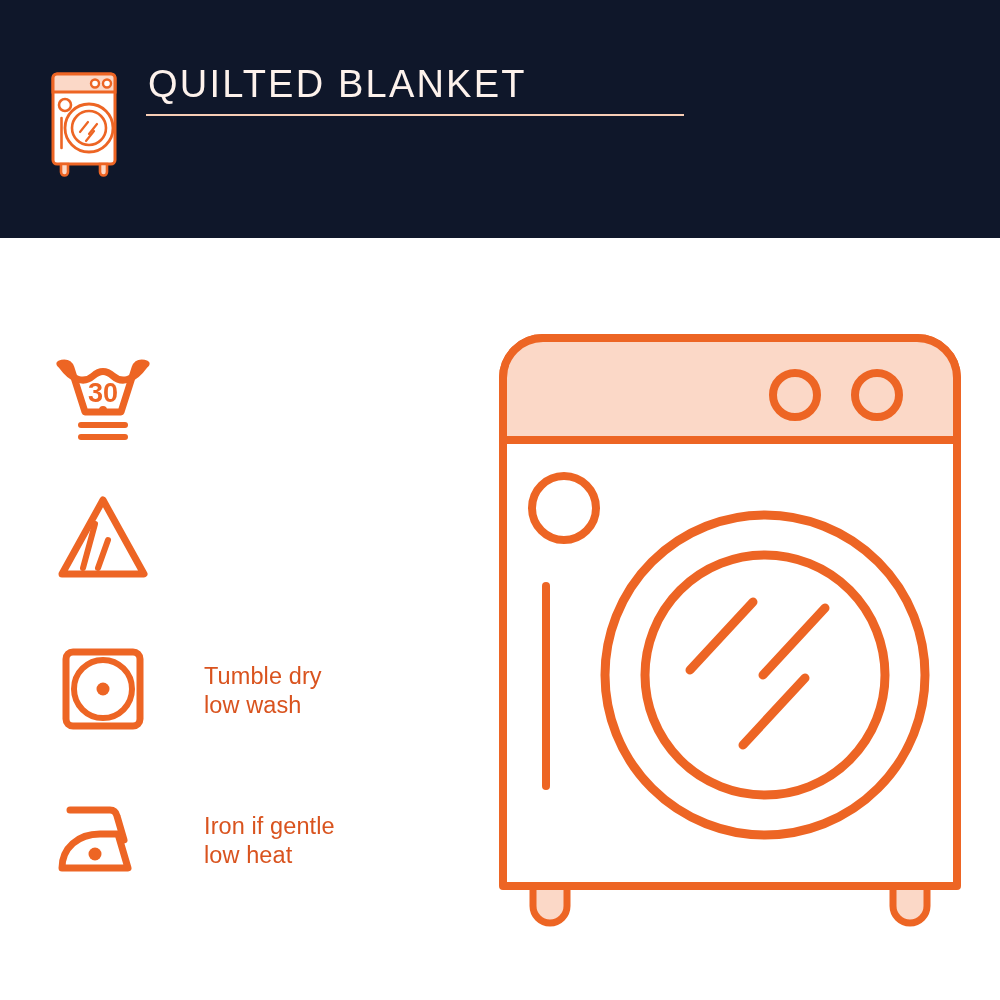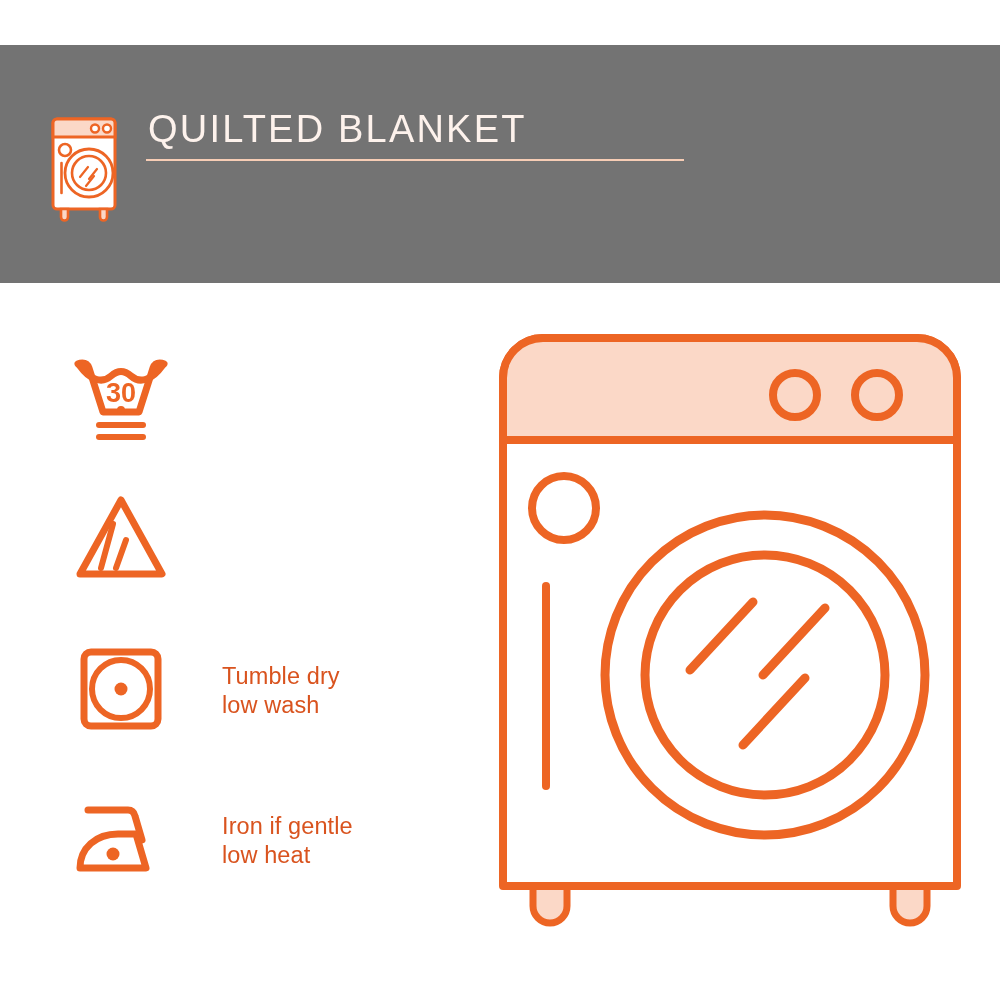--- a/index.html
+++ b/index.html
@@ -14,22 +14,21 @@
     overflow: hidden;
     position: relative;
   }
 
   
   #header {
     position: absolute;
     left: 0; top: 0;
     width: 1000px;
     height: 238px;
-    background: #737373;
-    margin-top: 45px;
+    background: #0f172a;
   }
   #header-inner {
     position: absolute;
     left: 48px;
     top: 62px;
     display: flex;
     align-items: flex-start;
   }
   #header-logo {
     width: 78px;
@@ -71,21 +70,21 @@
   #instructions {
     position: absolute;
     left: 0;
     top: 238px;
     width: 500px;
   }
   .instr-row {
     position: absolute;
     display: flex;
     align-items: flex-start;
-    left: 66px;
+    left: 48px;
   }
   .instr-icon {
     flex: 0 0 auto;
     width: 110px;
     display: flex;
     justify-content: center;
     align-items: center;
   }
   .instr-text {
     color: #D9531E;

